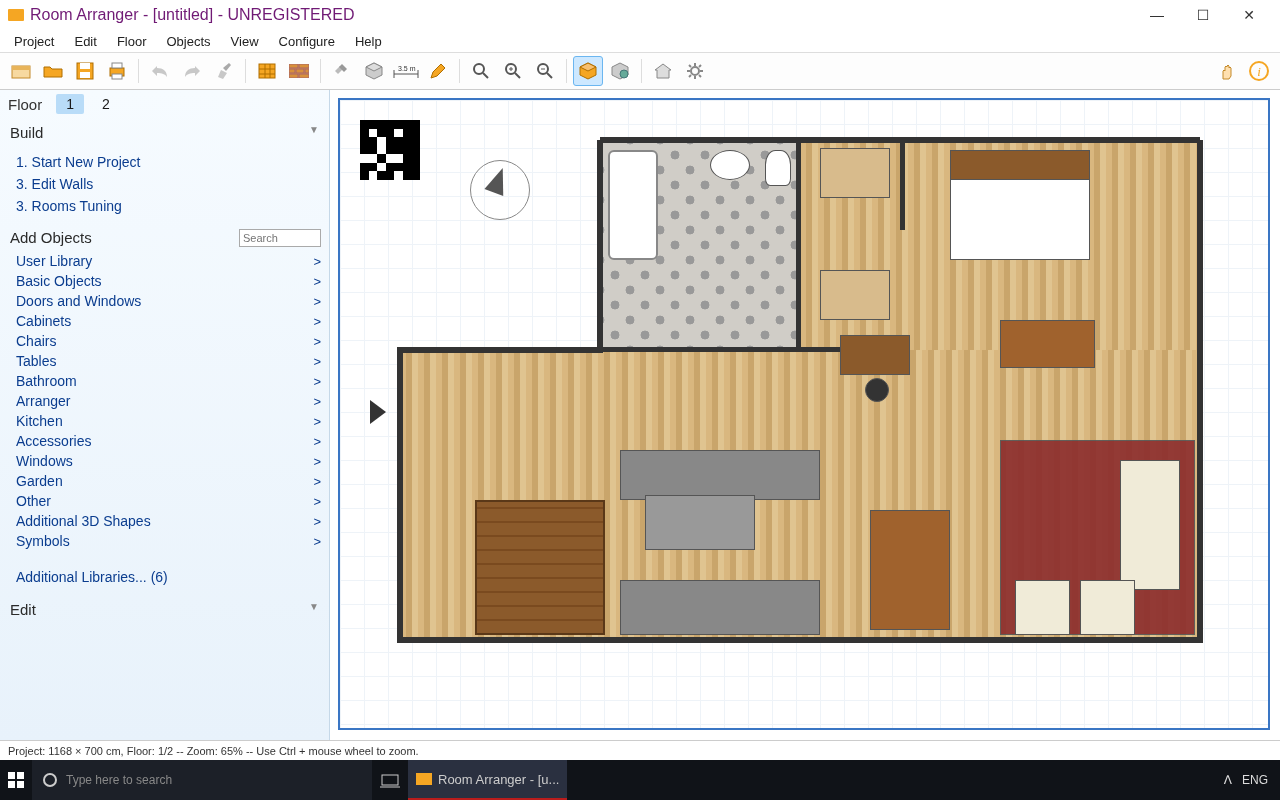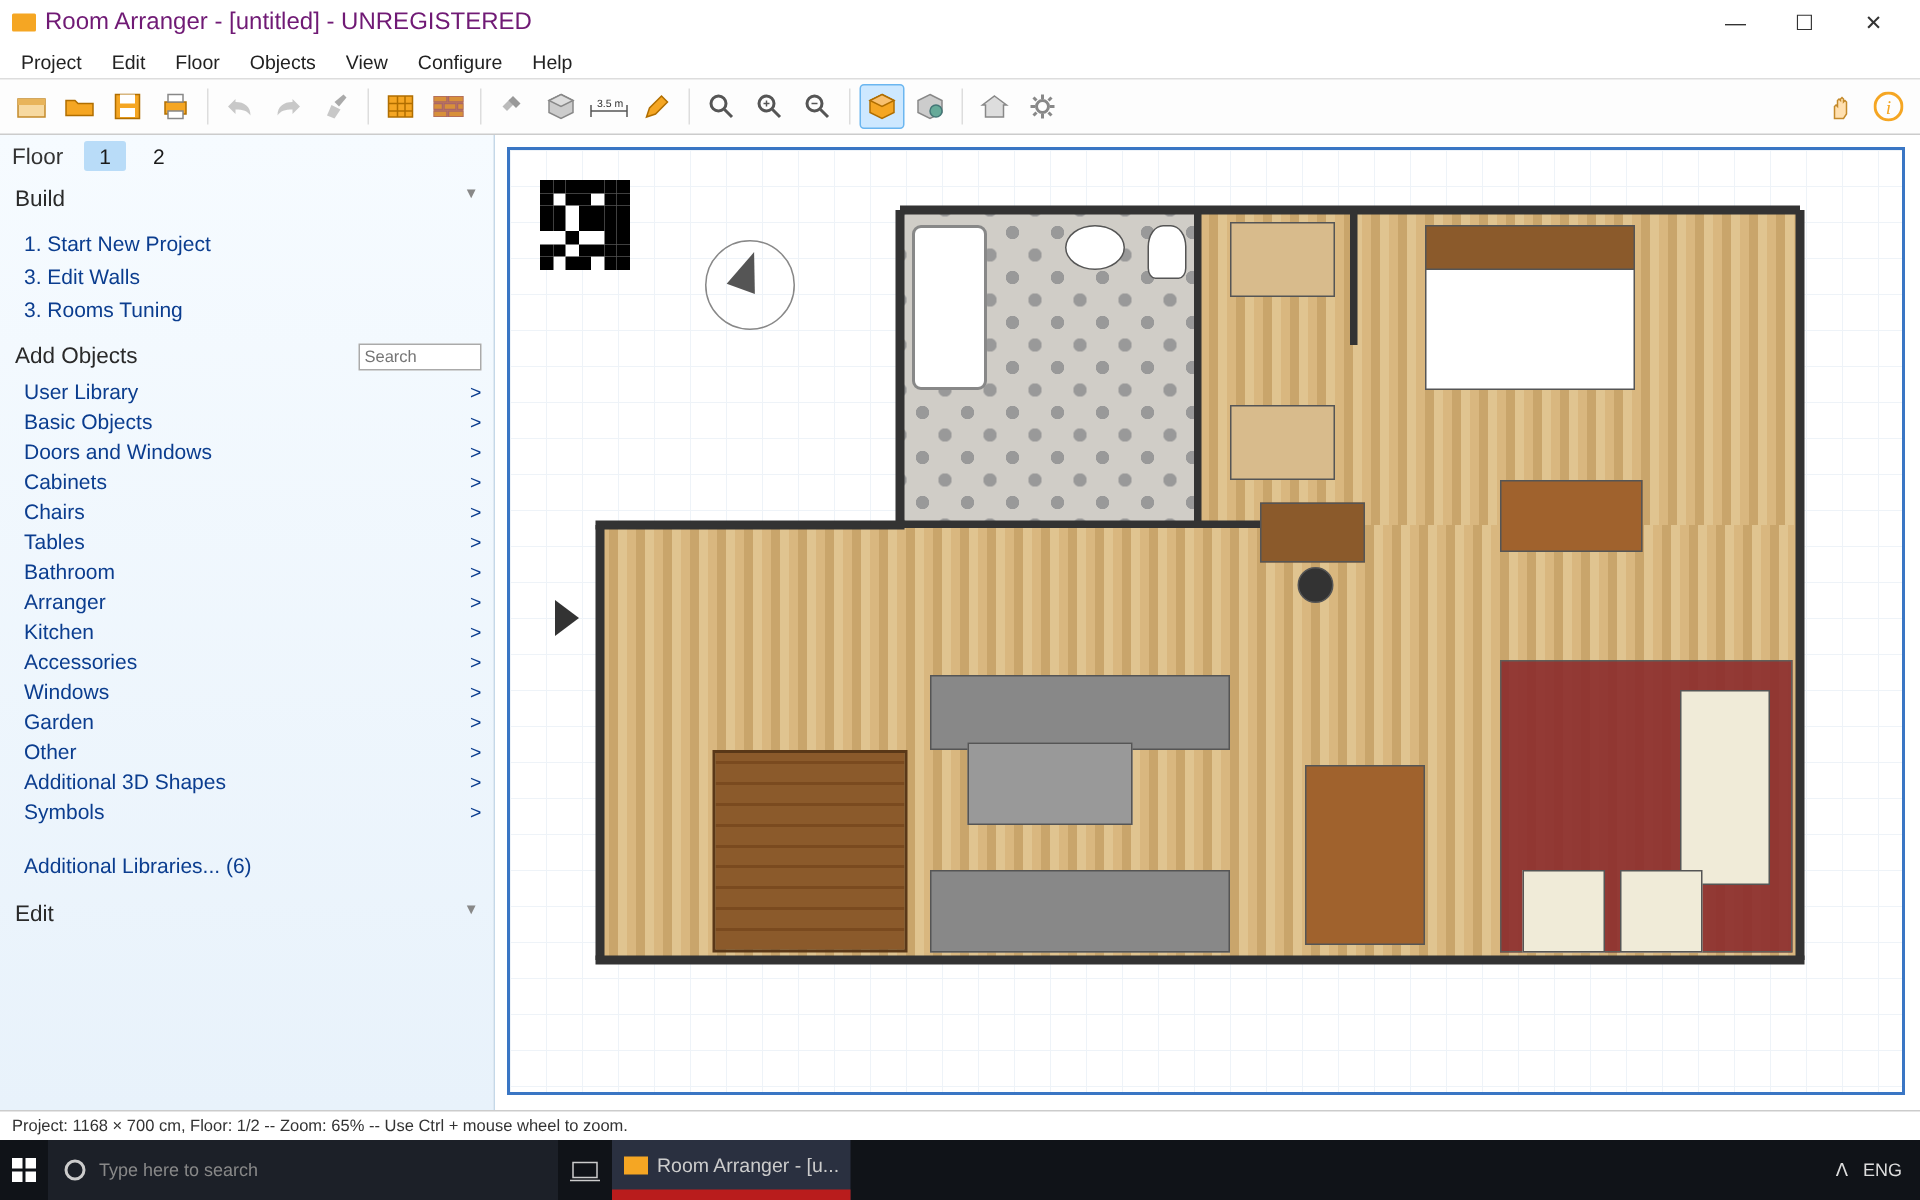--- a/index.html
+++ b/index.html
@@ -70,21 +70,21 @@
 .counter { background: #888; border: 1px solid #555; }
 .bathtub { background: #fff; border: 2px solid #888; border-radius: 6px; }
 
 
 .statusbar { height: 20px; border-top: 1px solid #ccc; padding: 2px 8px; font-size: 11px; color: #333; display: flex; align-items: center; }
 
 
 .taskbar { height: 40px; background: #101318; display: flex; align-items: center; color: #fff; }
 .task-item { height: 40px; display: flex; align-items: center; padding: 0 8px; font-size: 13px; color: #ccc; }
 .search-box { display: flex; align-items: center; background: #1c2028; height: 40px; width: 340px; padding: 0 10px; color: #888; gap: 8px; }
-.task-app { background: #2a3040; border-bottom: 7px solid #b91c1c; }
+.task-app { background: #2a3040; border-bottom: 2px solid #b91c1c; }
 .task-app .tiny-icon { width: 16px; height: 12px; background: #f5a623; margin-right: 6px; }
 .tray { margin-left: auto; display: flex; align-items: center; gap: 10px; padding: 0 12px; font-size: 12px; color: #ddd; }
 
 svg { display: block; }
 </style>
 </head>
 <body>
 
 <div class="titlebar">
   <span class="app-icon"></span>

